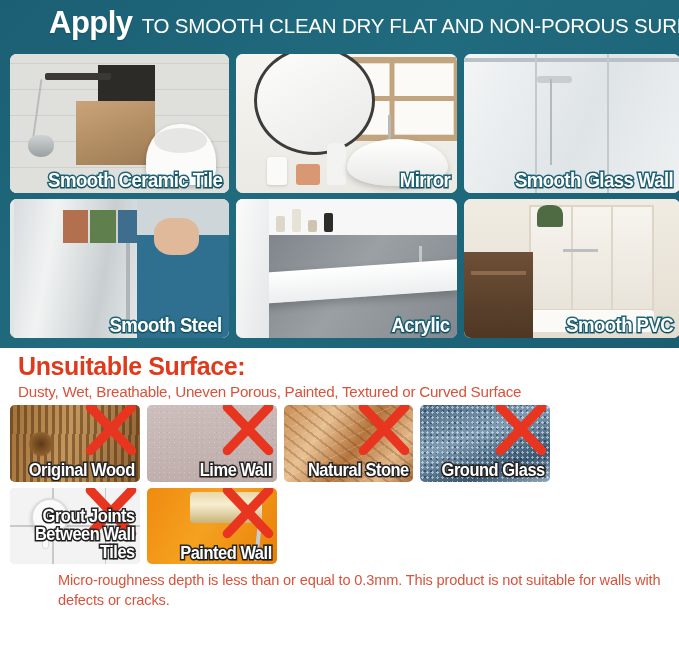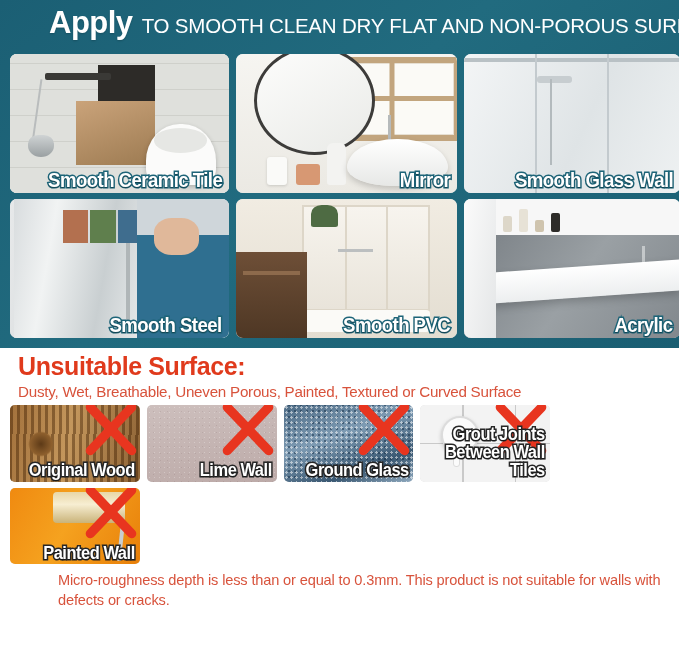--- a/index.html
+++ b/index.html
@@ -290,46 +290,46 @@
               <i></i>
               <i></i>
               <i></i>
             </div>
           <div class="person"></div>
         </div>
         <div class="card-label">Smooth Steel</div>
       </div>
 
       <div class="card">
+        <div class="ph acr-bg">
+          <div class="acr-wall"></div>
+          <div class="acr-items">
+              <i></i>
+              <i></i>
+              <i></i>
+              <i></i>
+            </div>
+          <div class="acr-faucet"></div>
+          <div class="acr-counter"></div>
+          <div class="acr-col"></div>
+        </div>
+        <div class="card-label">Acrylic</div>
+      </div>
+
+      <div class="card">
         <div class="ph pvc-bg">
           <div class="pvc-panel"></div>
           <div class="pvc-faucet"></div>
           <div class="tub"></div>
           <div class="plant"></div>
           <div class="vanity"></div>
         </div>
         <div class="card-label">Smooth PVC</div>
       </div>
 
-      <div class="card">
-        <div class="ph acr-bg">
-          <div class="acr-wall"></div>
-          <div class="acr-items">
-              <i></i>
-              <i></i>
-              <i></i>
-              <i></i>
-            </div>
-          <div class="acr-faucet"></div>
-          <div class="acr-counter"></div>
-          <div class="acr-col"></div>
-        </div>
-        <div class="card-label">Acrylic</div>
-      </div>
-
     </div>
   </section>
 
   <section class="unsuit-section">
 
     <div class="unsuit-title">Unsuitable Surface:</div>
     <div class="unsuit-sub">Dusty, Wet, Breathable, Uneven Porous, Painted, Textured or Curved Surface</div>
 
     <div class="unsuit-grid">
 
@@ -343,20 +343,27 @@
 
       <div class="ucard">
         <div class="ph t-lime"></div>
         <svg class="xmark" viewBox="0 0 60 60">
           <path d="M10 8 L50 50 M50 8 L10 50" stroke="#e8351f" stroke-width="9" stroke-linecap="round" fill="none"></path>
         </svg>
         <div class="ucard-label">Lime Wall</div>
       </div>
 
 
+      <div class="ucard">
+        <div class="ph t-stone"></div>
+        <svg class="xmark" viewBox="0 0 60 60">
+          <path d="M10 8 L50 50 M50 8 L10 50" stroke="#e8351f" stroke-width="9" stroke-linecap="round" fill="none"></path>
+        </svg>
+        <div class="ucard-label">Natural Stone</div>
+      </div>
 
       <div class="ucard">
         <div class="ph t-ground"></div>
         <svg class="xmark" viewBox="0 0 60 60">
           <path d="M10 8 L50 50 M50 8 L10 50" stroke="#e8351f" stroke-width="9" stroke-linecap="round" fill="none"></path>
         </svg>
         <div class="ucard-label">Ground Glass</div>
       </div>
 
 

